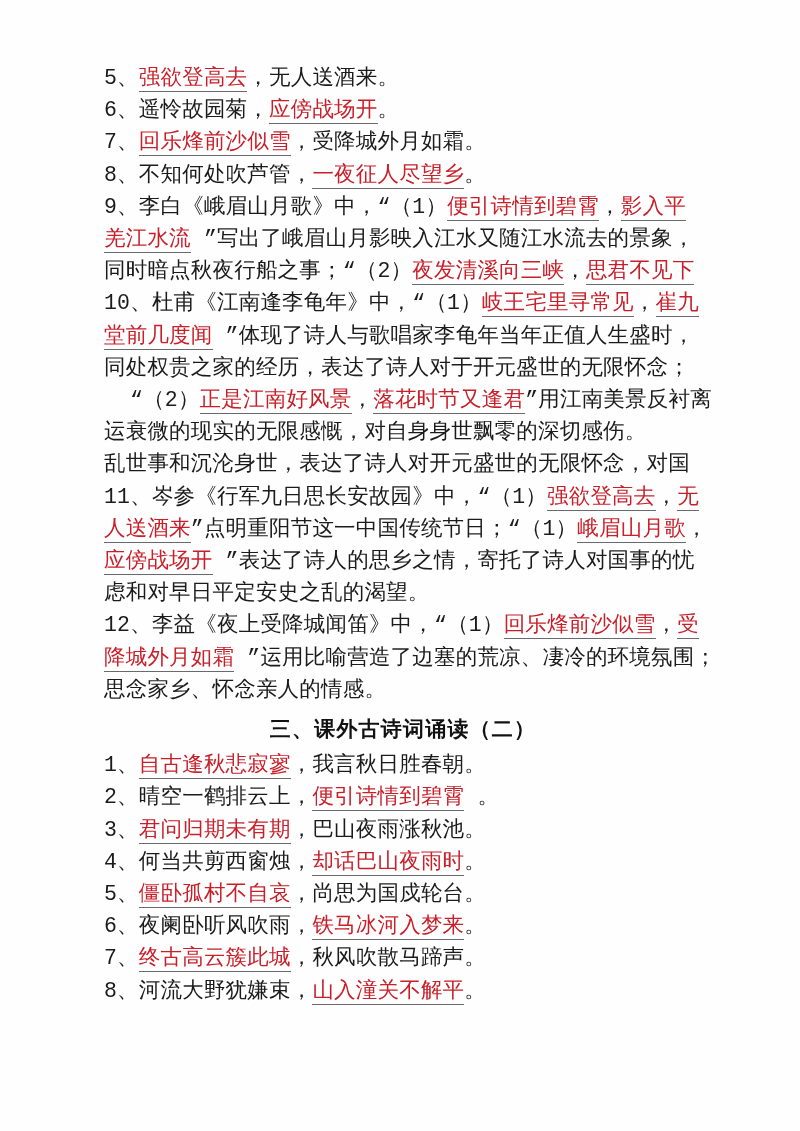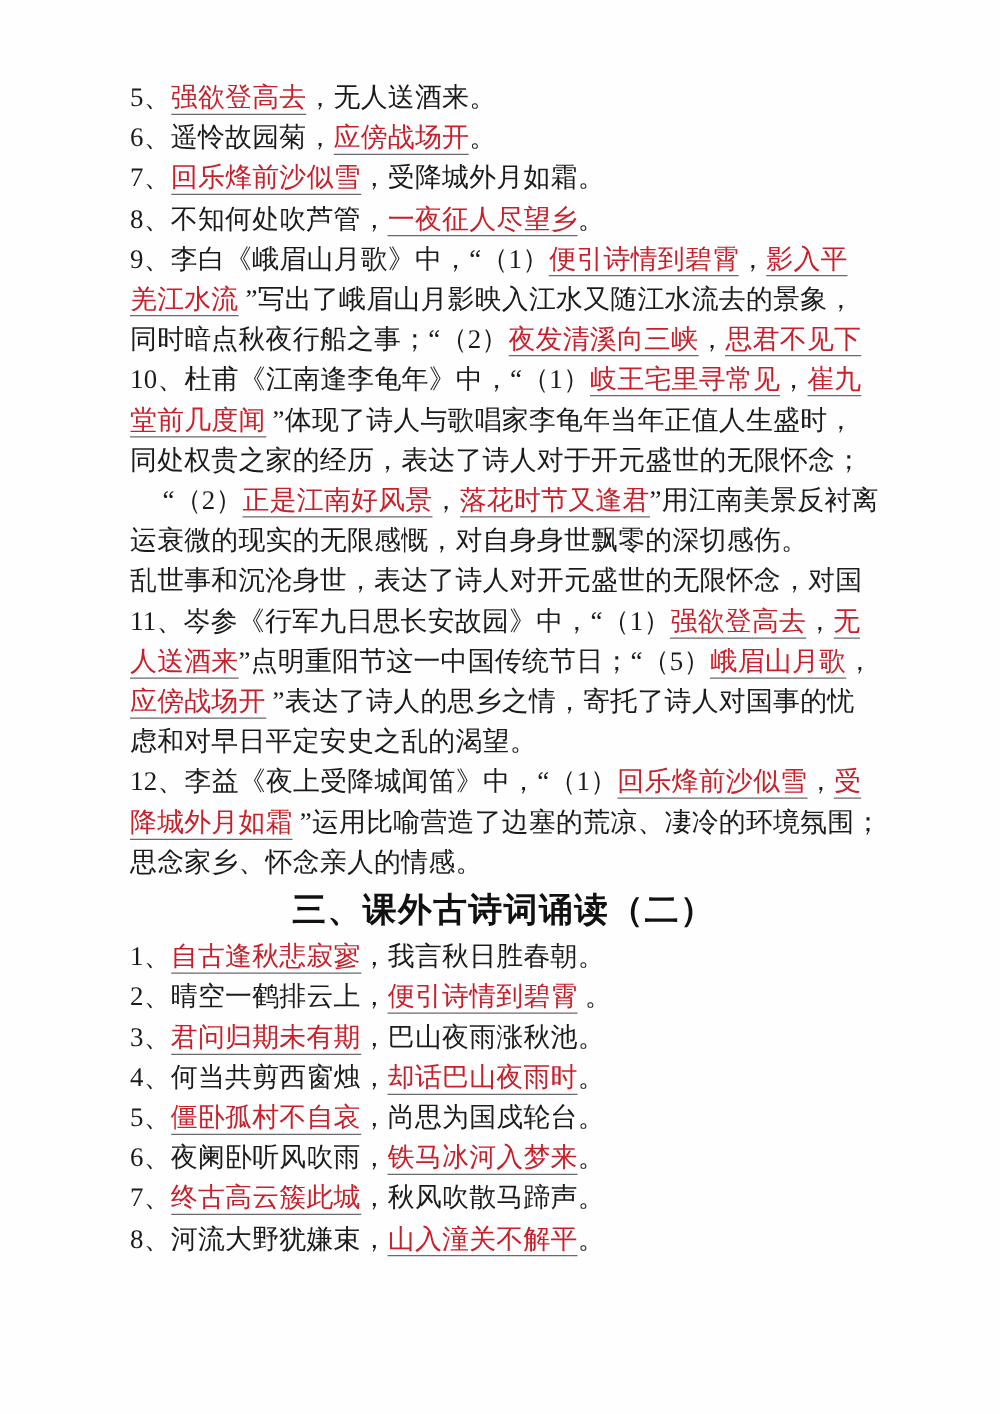--- a/index.html
+++ b/index.html
@@ -21,35 +21,35 @@
     background: #fefefe;
     box-sizing: border-box;
     padding: 62px 98px 0 104px;
   }
   .line {
     font-size: 21.5px;
     line-height: 32.2px;
     letter-spacing: 0.2px;
     white-space: nowrap;
     color: #1b1b1b;
-    font-family: Liberation Serif, serif;
+    font-family: Liberation Mono, monospace;
   }
   .line.indent {
     padding-left: 26px;
   }
   .red {
     color: #c8202a;
   }
   .ul {
     border-bottom: 1.6px solid #6a6a6a;
     padding-bottom: 1px;
   }
   .heading {
     text-align: center;
-    font-size: 27px;
+    font-size: 21px;
     font-weight: bold;
     line-height: 32.2px;
     color: #111111;
     letter-spacing: 1.2px;
     margin-top: 7px;
     margin-bottom: 4px;
     font-family: "DejaVu Serif", "Liberation Serif", serif;
   }
   .num {
     color: #1b1b1b;
@@ -68,21 +68,21 @@
       <div class="line"><span class="num">9、</span><span class="blk">李白《峨眉山月歌》中，“（1）</span><span class="red ul">便引诗情到碧霄</span><span class="blk">，</span><span class="red ul">影入平</span></div>
       <div class="line"><span class="red ul">羌江水流</span><span class="blk"> ”写出了峨眉山月影映入江水又随江水流去的景象，</span></div>
       <div class="line"><span class="blk">同时暗点秋夜行船之事；“（2）</span><span class="red ul">夜发清溪向三峡</span><span class="blk">，</span><span class="red ul">思君不见下</span></div>
       <div class="line"><span class="num">10、</span><span class="blk">杜甫《江南逢李龟年》中，“（1）</span><span class="red ul">岐王宅里寻常见</span><span class="blk">，</span><span class="red ul">崔九</span></div>
       <div class="line"><span class="red ul">堂前几度闻</span><span class="blk"> ”体现了诗人与歌唱家李龟年当年正值人生盛时，</span></div>
       <div class="line"><span class="blk">同处权贵之家的经历，表达了诗人对于开元盛世的无限怀念；</span></div>
       <div class="line indent"><span class="blk">“（2）</span><span class="red ul">正是江南好风景</span><span class="blk">，</span><span class="red ul">落花时节又逢君</span><span class="blk">”用江南美景反衬离</span></div>
       <div class="line"><span class="blk">运衰微的现实的无限感慨，对自身身世飘零的深切感伤。</span></div>
       <div class="line"><span class="blk">乱世事和沉沦身世，表达了诗人对开元盛世的无限怀念，对国</span></div>
       <div class="line"><span class="num">11、</span><span class="blk">岑参《行军九日思长安故园》中，“（1）</span><span class="red ul">强欲登高去</span><span class="blk">，</span><span class="red ul">无</span></div>
-      <div class="line"><span class="red ul">人送酒来</span><span class="blk">”点明重阳节这一中国传统节日；“（5）</span><span class="red ul">峨眉山月歌</span><span class="blk">，</span></div>
+      <div class="line"><span class="red ul">人送酒来</span><span class="blk">”点明重阳节这一中国传统节日；“（1）</span><span class="red ul">峨眉山月歌</span><span class="blk">，</span></div>
       <div class="line"><span class="red ul">应傍战场开</span><span class="blk"> ”表达了诗人的思乡之情，寄托了诗人对国事的忧</span></div>
       <div class="line"><span class="blk">虑和对早日平定安史之乱的渴望。</span></div>
       <div class="line"><span class="num">12、</span><span class="blk">李益《夜上受降城闻笛》中，“（1）</span><span class="red ul">回乐烽前沙似雪</span><span class="blk">，</span><span class="red ul">受</span></div>
       <div class="line"><span class="red ul">降城外月如霜</span><span class="blk"> ”运用比喻营造了边塞的荒凉、凄冷的环境氛围；</span></div>
       <div class="line"><span class="blk">思念家乡、怀念亲人的情感。</span></div>
     </div>
   <div class="heading">三、课外古诗词诵读（二）</div>
   <div id="section-b">
       <div class="line"><span class="num">1、</span><span class="red ul">自古逢秋悲寂寥</span><span class="blk">，我言秋日胜春朝。</span></div>
       <div class="line"><span class="num">2、</span><span class="blk">晴空一鹤排云上，</span><span class="red ul">便引诗情到碧霄</span><span class="blk"> 。</span></div>

